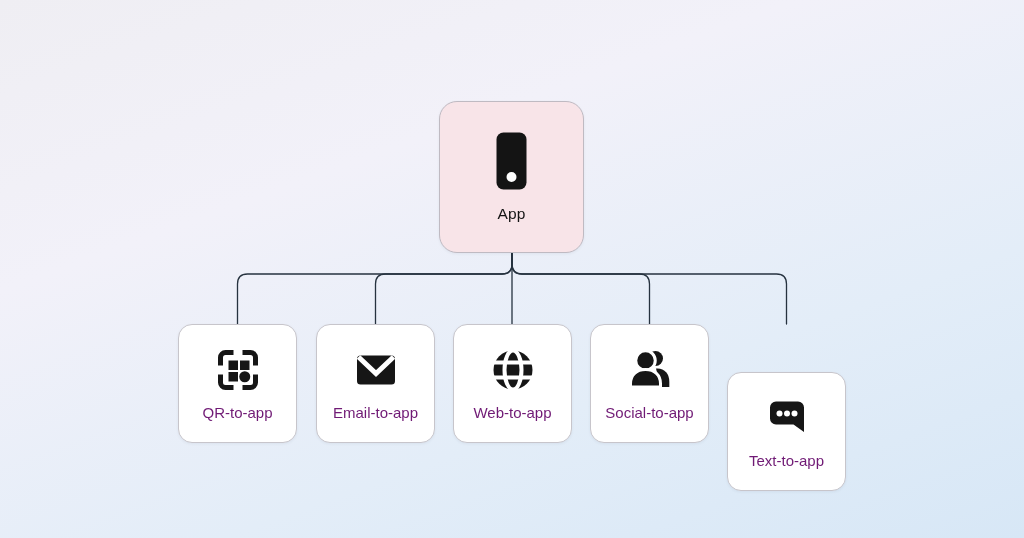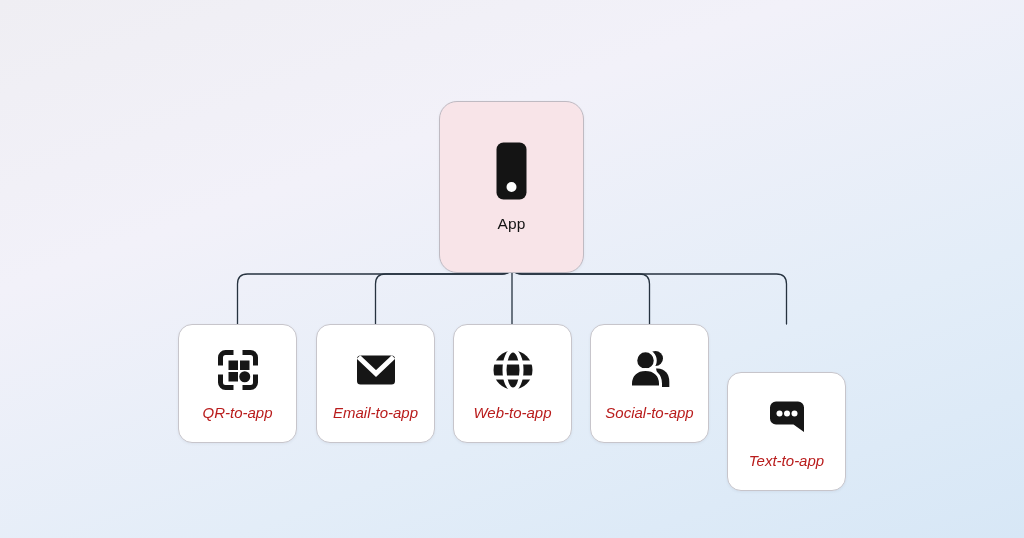--- a/index.html
+++ b/index.html
@@ -27,21 +27,21 @@
     box-sizing: border-box;
     display: flex;
     flex-direction: column;
     align-items: center;
     justify-content: center;
     border: 1px solid #c7c5cb;
     box-shadow: 0 1px 3px rgba(40, 50, 70, 0.06);
   }
   .root-node {
     left: 439px; top: 101px;
-    width: 145px; height: 172px;
+    width: 145px; height: 152px;
     border-radius: 18px;
     background: #f8e4e8;
     border-color: #bfbac2;
     gap: 15px;
   }
   .root-node .label {
     font-size: 15.5px;
     font-weight: 500;
     color: #141414;
     letter-spacing: 0.1px;
@@ -49,23 +49,22 @@
   .child-node {
     top: 324px;
     width: 119px; height: 119px;
     border-radius: 14px;
     background: #ffffff;
     gap: 10px;
   }
   .child-node .label {
     font-size: 15px;
     font-weight: 400;
-    color: #b91c1c;
+    color: #701a75;
     white-space: nowrap;
-    font-style: italic;
   }
   .pos-0 { left: 178px; }
   .pos-1 { left: 316px; }
   .pos-2 { left: 453px; }
   .pos-3 { left: 590px; }
   .pos-4 { left: 727px; margin-top: 48px; }
   .icon { display: flex; align-items: center; justify-content: center; }
   .icon-48 { width: 48px; height: 48px; }
 </style>
 </head>

